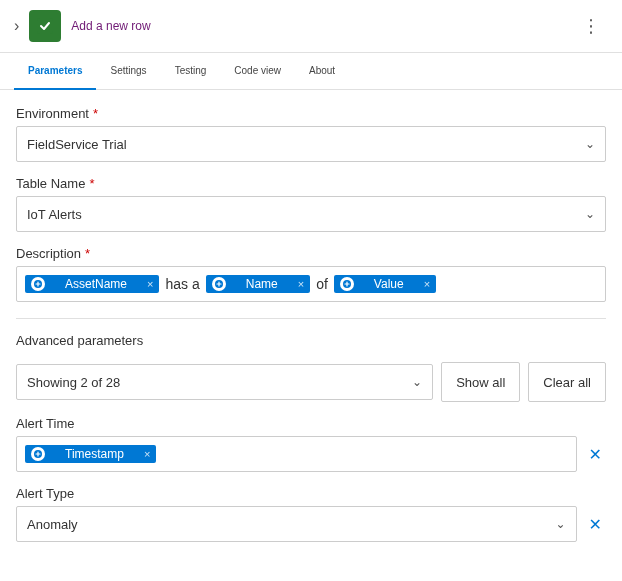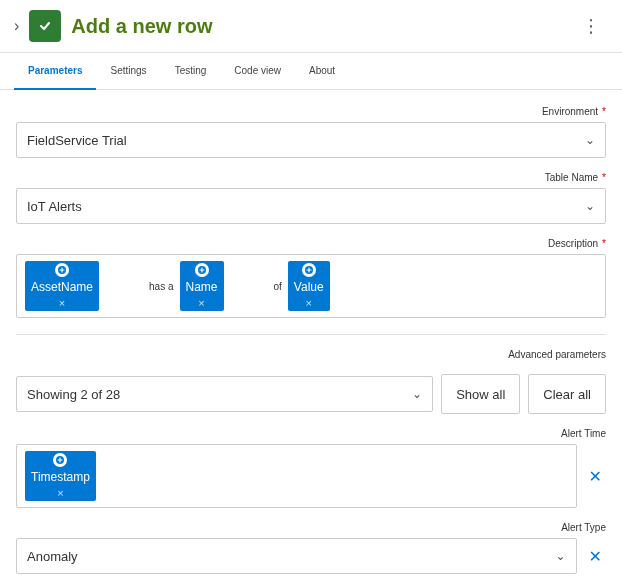--- a/index.html
+++ b/index.html
@@ -38,23 +38,23 @@
       border-radius: 4px;
       display: flex;
       align-items: center;
       justify-content: center;
     }
     .app-icon svg {
       width: 20px;
       height: 20px;
     }
     .header-title {
-      font-size: 20px;
-      font-weight: 700;
-      color: #4d7c0f;
+      font-size: 12px;
+      font-weight: 400;
+      color: #701a75;
     }
     .more-icon {
       color: #555;
       font-size: 18px;
       cursor: pointer;
       padding: 4px 8px;
     }
 
     
     .tabs {
@@ -81,27 +81,26 @@
     
     .content {
       padding: 16px 16px;
     }
 
     
     .field-group {
       margin-bottom: 14px;
     }
     .field-label {
-      font-size: 10px;
+      font-size: 13px;
       color: #333;
       margin-bottom: 5px;
       display: flex;
       align-items: center;
       gap: 2px;
-      justify-content: flex-end;
     }
     .required-star {
       color: #c00;
       margin-left: 2px;
     }
     .dropdown-field {
       display: flex;
       align-items: center;
       justify-content: space-between;
       border: 1px solid #ccc;
@@ -132,46 +131,44 @@
       gap: 4px;
     }
     .token {
       display: inline-flex;
       align-items: center;
       background: #0078d4;
       color: #fff;
       border-radius: 2px;
       padding: 2px 6px;
       font-size: 12px;
-      gap: 3px;
-      flex-direction: column;
+      gap: 20px;
     }
     .token-icon {
       width: 14px;
       height: 14px;
       background: #fff;
       border-radius: 50%;
       display: inline-flex;
       align-items: center;
       justify-content: center;
     }
     .token-icon svg {
       width: 10px;
       height: 10px;
     }
     .token-close {
       cursor: pointer;
       font-size: 11px;
       opacity: 0.8;
     }
     .token-text-plain {
-      font-size: 10px;
+      font-size: 14px;
       color: #333;
       padding: 0 2px;
-      margin-left: 44px;
     }
 
     
     .divider {
       border: none;
       border-top: 1px solid #e0e0e0;
       margin: 16px 0 14px 0;
     }
 
     

